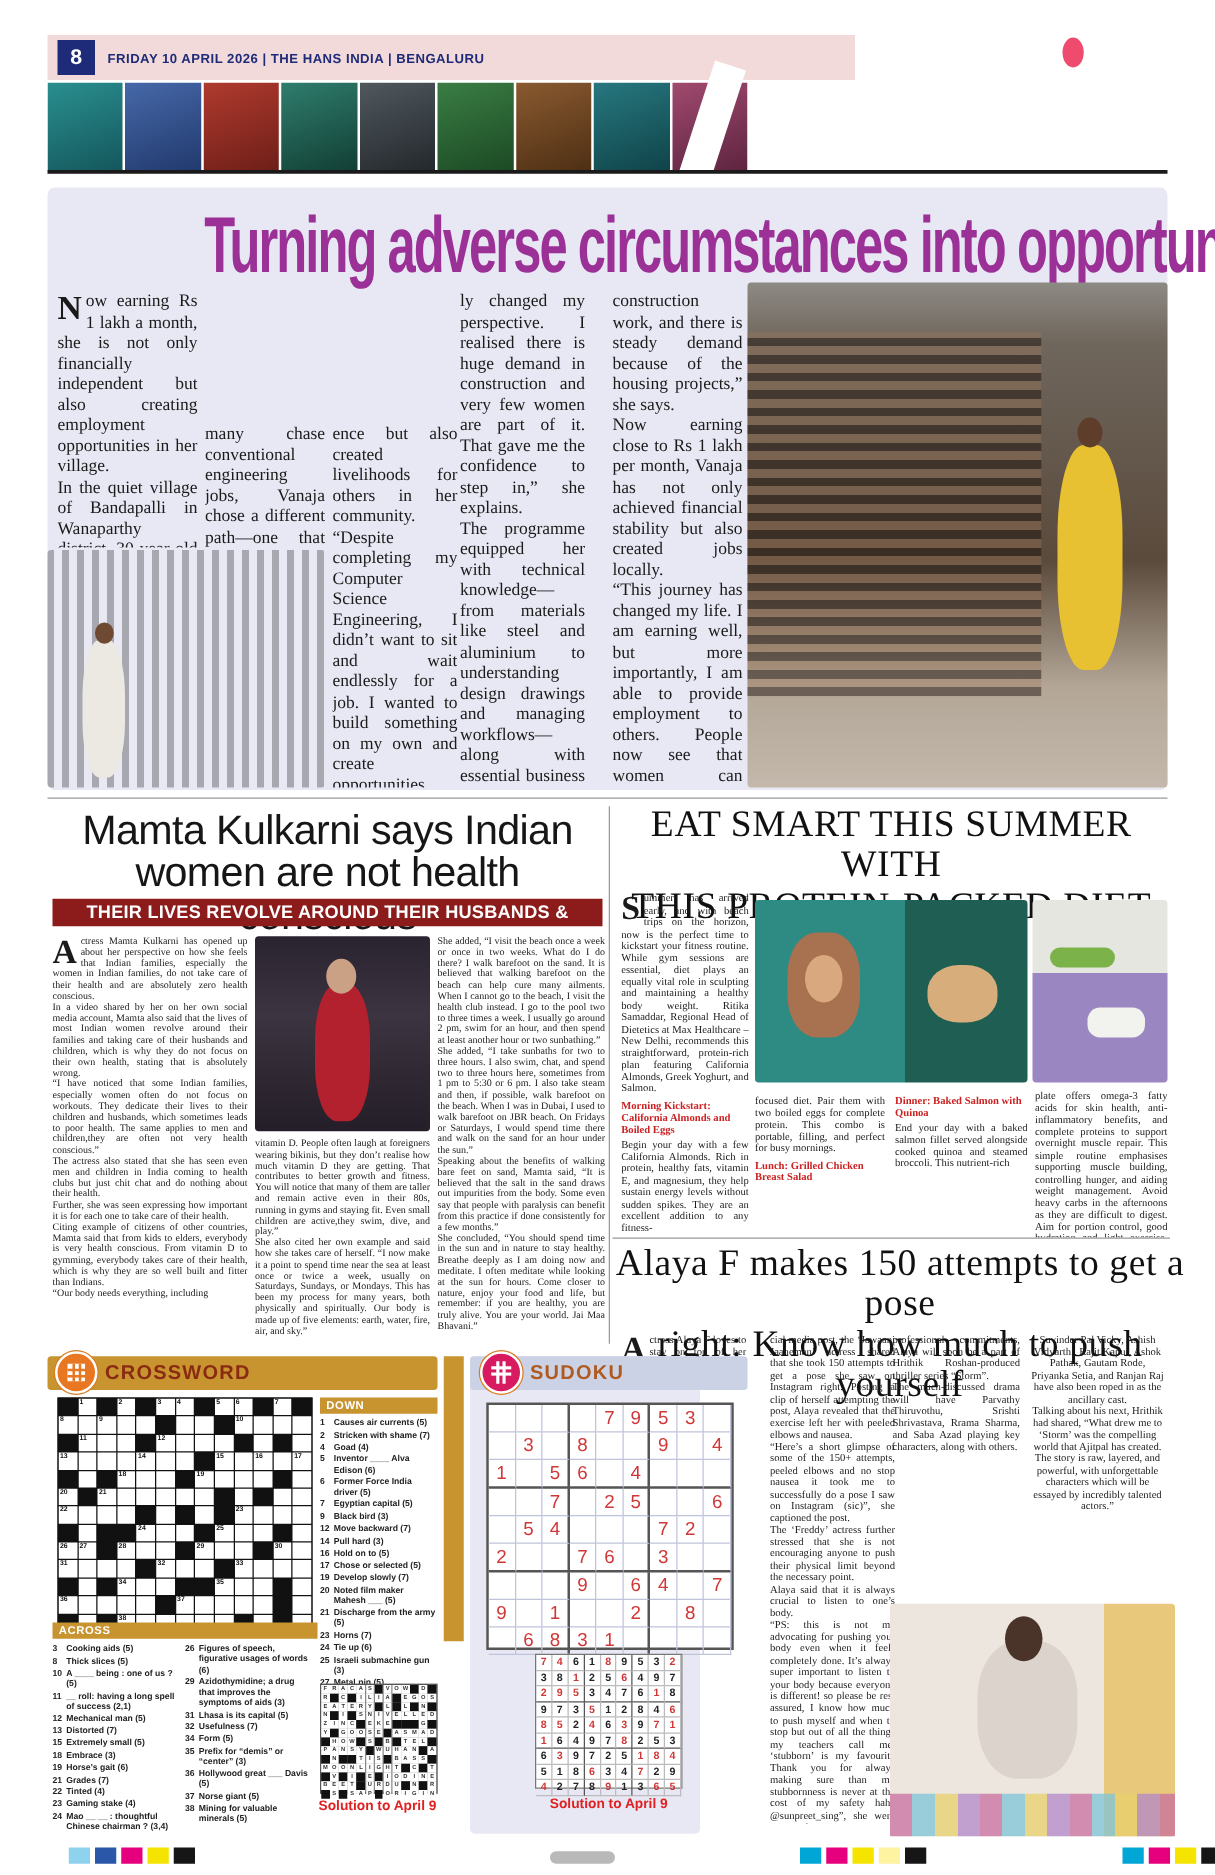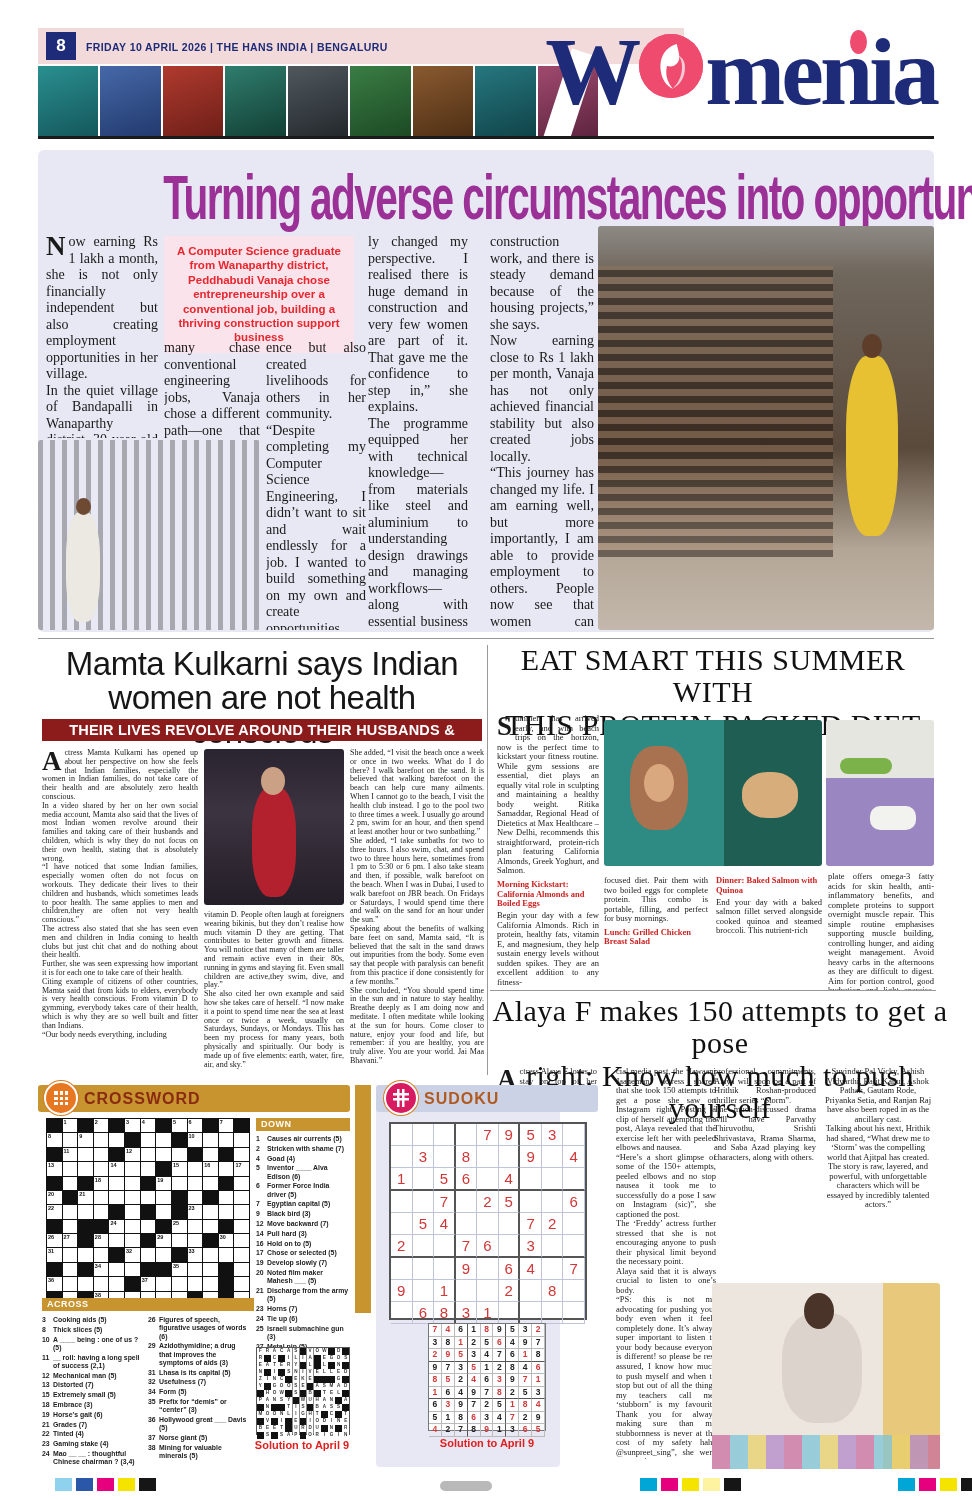--- a/index.html
+++ b/index.html
@@ -80,33 +80,25 @@
       <div class="tile" style="background: linear-gradient(160deg, rgb(70, 104, 168), rgb(34, 58, 110));"></div>
       <div class="tile" style="background: linear-gradient(160deg, rgb(176, 58, 46), rgb(110, 31, 24));"></div>
       <div class="tile" style="background: linear-gradient(160deg, rgb(47, 125, 109), rgb(18, 63, 53));"></div>
       <div class="tile" style="background: linear-gradient(160deg, rgb(80, 88, 94), rgb(35, 40, 44));"></div>
       <div class="tile" style="background: linear-gradient(160deg, rgb(58, 125, 68), rgb(28, 74, 36));"></div>
       <div class="tile" style="background: linear-gradient(160deg, rgb(138, 90, 48), rgb(78, 47, 20));"></div>
       <div class="tile" style="background: linear-gradient(160deg, rgb(39, 119, 127), rgb(15, 68, 73));"></div>
       <div class="tile" style="background: linear-gradient(160deg, rgb(160, 74, 110), rgb(94, 36, 64));"></div>
     </div>
   <div class="abs slash" style="left:556px;top:50px;width:26px;height:100px;"></div>
-  <div class="abs masthead" style="left:500px;top:26px;width:436px;text-align:right;">
-    <span>W</span><span class="m-o"><svg width="64" height="64" viewBox="0 0 64 64">
-          <circle cx="32" cy="32" r="32" fill="#ef4b6e"></circle>
-          <path d="M38 10 C24 14 20 26 22 38 C23 46 28 52 34 55 C28 48 26 40 28 32 C36 34 42 28 40 20 C39 14 38 12 38 10 Z" fill="#fff"></path>
-          <path d="M40 22 C44 28 44 38 40 46 C38 50 36 52 34 54 C40 52 46 44 46 34 C46 28 44 24 40 22 Z" fill="#f8c9d4"></path>
-        </svg></span><span>menia</span>
-  </div>
   <div class="abs pinkdot" style="left:850px;top:30px;width:17px;height:24px;"></div>
   <div class="abs rule" style="left:38px;top:136px;width:896px;height:3px;"></div>
 
   <div class="abs lead" style="left:38px;top:150px;width:896px;height:482px;">
     <div class="abs lead-head" style="left:0;top:10px;width:896px;"><span>Turning adverse circumstances into opportunities</span></div>
-    <div class="abs standfirst" style="left:126px;top:86px;width:178px;">A Computer Science graduate from Wanaparthy district, Peddhabudi Vanaja chose entrepreneurship over a conventional job, building a thriving construction support business</div>
     <div class="abs bt dc" style="left:8px;top:84px;width:112px;height:204px;">Now earning Rs 1 lakh a month, she is not only financially independent but also creating employment opportunities in her village.
 In the quiet village of Bandapalli in Wanaparthy district, 30-year-old Computer Science graduate Peddhabudi Vanaja is redefining what success looks like. At a time when</div>
     <div class="abs bt" style="left:126px;top:190px;width:96px;height:98px;">many chase conventional engineering jobs, Vanaja chose a different path—one that not only brought her financial independ-</div>
     <div class="abs bt" style="left:228px;top:190px;width:100px;height:290px;">ence but also created livelihoods for others in her community.
 “Despite completing my Computer Science Engineering, I didn’t want to sit and wait endlessly for a job. I wanted to build something on my own and create opportunities right here in my village,” says Vanaja.
 Her journey took a decisive turn through initiatives led by the Society for Elimination of Rural Poverty (SERP), under the guidance of Minister Danasari Anasuya and SERP CEO Divya Devarajan. In collaboration with the National Academy of Construction, the programme introduced women to non-conventional sectors like centring units and construction technologies.
 “The training complete-</div>
     <div class="abs bt" style="left:330px;top:84px;width:100px;height:396px;">ly changed my perspective. I realised there is huge demand in construction and very few women are part of it. That gave me the confidence to step in,” she explains.
 The programme equipped her with technical knowledge—from materials like steel and aluminium to understanding design drawings and managing workflows—along with essential business skills.
 “It wasn’t just about learning a skill. We were trained on how to run a business—how to plan manpower, manage materials, and execute work properly,” she adds.

